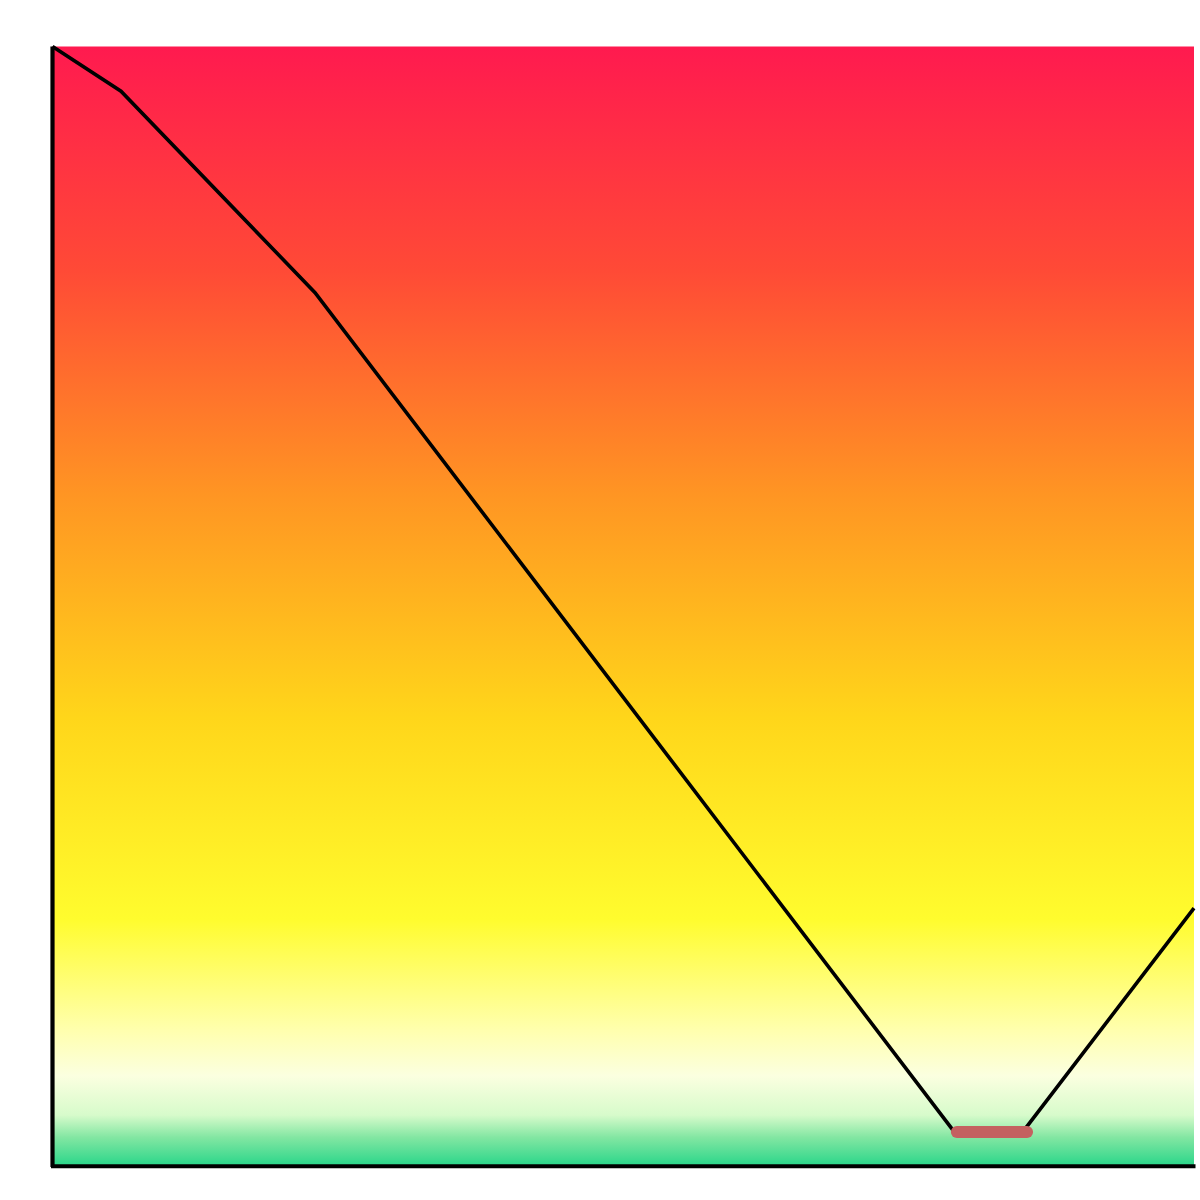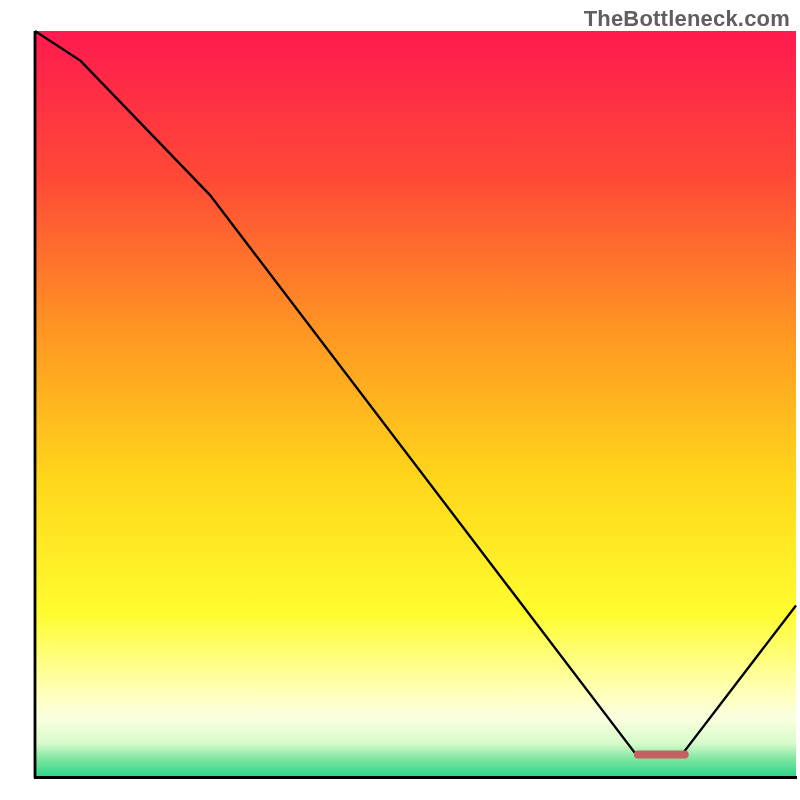--- a/index.html
+++ b/index.html
@@ -42,21 +42,20 @@
   .axis-line {
     stroke: #000000;
     stroke-width: 2.8;
     fill: none;
   }
 </style>
 </head>
 <body>
 
 <div class="chart-container">
-  <div class="watermark">TheBottleneck.com</div>
 
   <svg width="800" height="800" viewBox="0 0 800 800">
     <defs>
       <linearGradient id="bg-grad" x1="0" y1="0" x2="0" y2="1">
           <stop offset="0.00%" stop-color="#ff1a4f"></stop>
           <stop offset="20.00%" stop-color="#ff4a36"></stop>
           <stop offset="40.00%" stop-color="#ff9523"></stop>
           <stop offset="60.00%" stop-color="#ffd61a"></stop>
           <stop offset="78.00%" stop-color="#fffc2e"></stop>
           <stop offset="88.00%" stop-color="#ffffaf"></stop>

